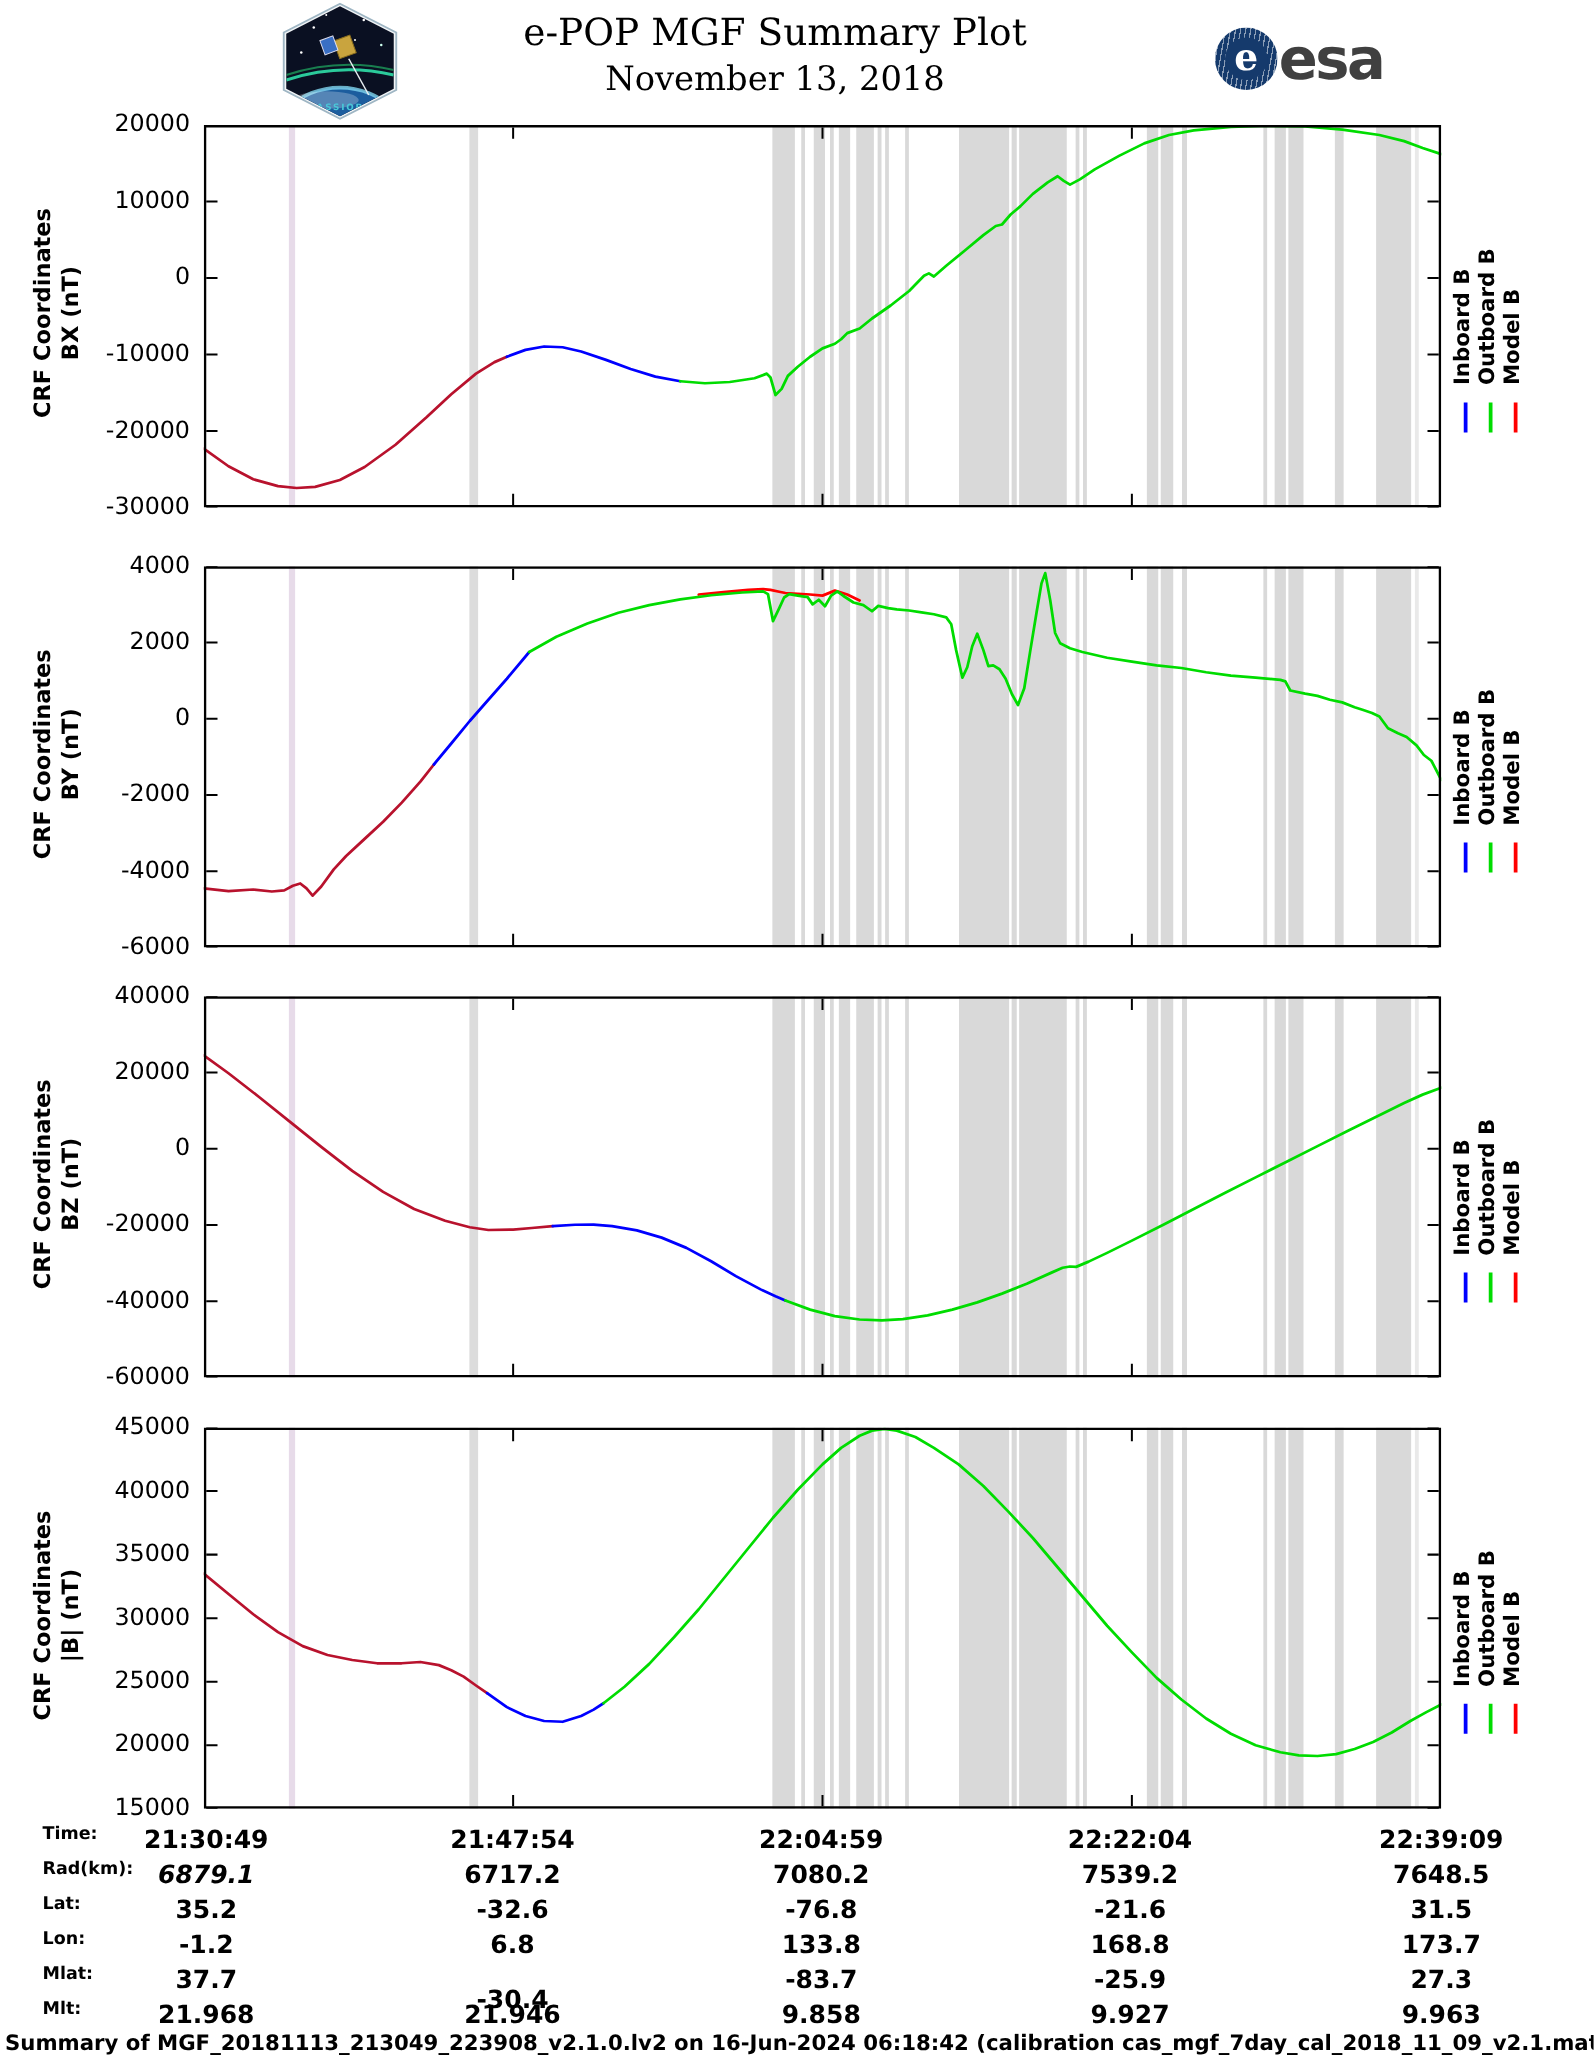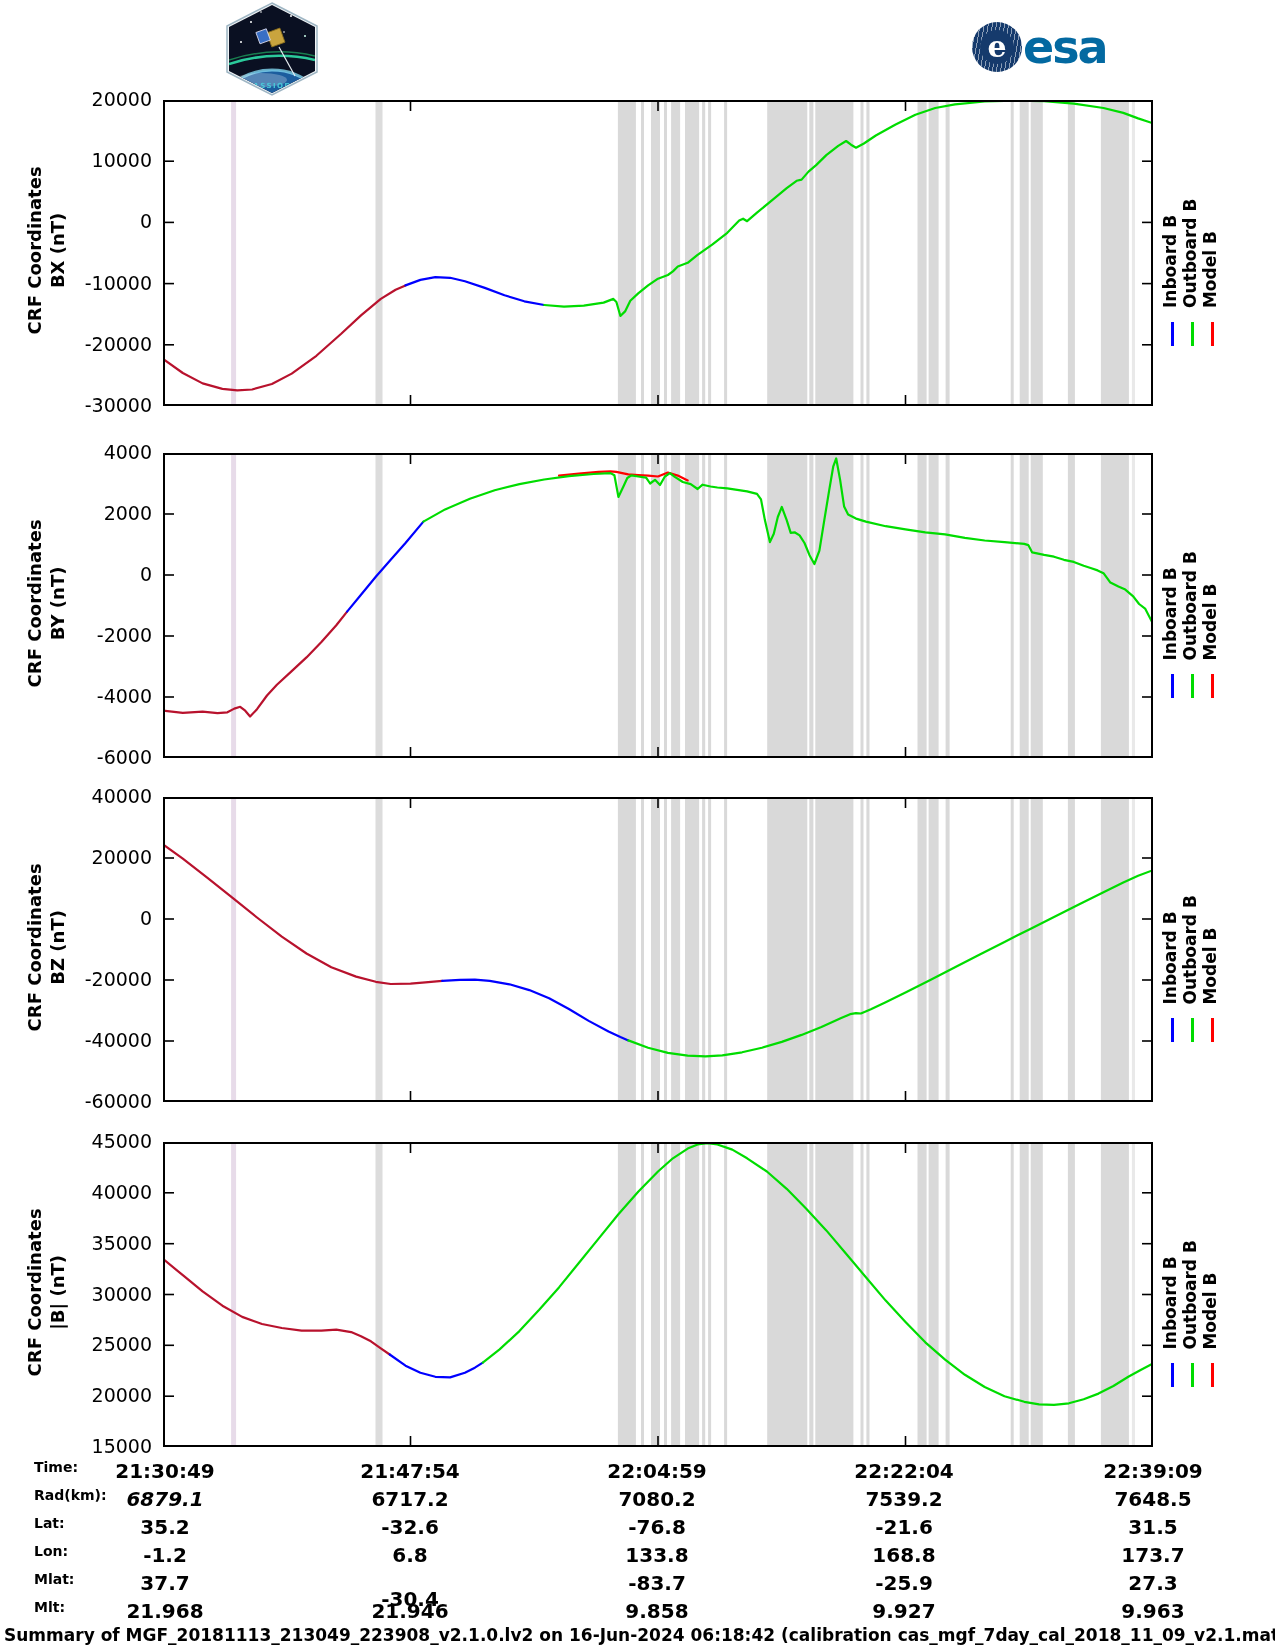--- a/index.html
+++ b/index.html
@@ -8,21 +8,21 @@
   .title-block{position:absolute;left:330px;top:10px;width:580px;text-align:center;
         font-family:"DejaVu Serif","Liberation Serif",serif;}
   .title{font-size:30px;line-height:1.15;}
   .date{font-size:27px;margin-top:3px;}
   .esa{position:absolute;left:972px;top:22px;display:flex;align-items:center;gap:1px;}
   .esa-globe{width:50px;height:50px;border-radius:50%;background:#153a6c;position:relative;
         background-image:repeating-linear-gradient(100deg,rgba(255,255,255,.5) 0 1px,transparent 1px 4px);
         display:flex;align-items:center;justify-content:center;}
   .esa-e{font-family:"DejaVu Serif","Liberation Serif",serif;font-weight:bold;font-size:30px;
         color:#fff;background:#153a6c;border-radius:50%;width:34px;height:34px;line-height:34px;text-align:center;}
-  .esa-text{color:#0369a1;font-size:46px;font-weight:bold;letter-spacing:-2px;line-height:1;}
+  .esa-text{color:#404040;font-size:46px;font-weight:bold;letter-spacing:-2px;line-height:1;}
   .panel-svg{position:absolute;left:163px;}
   .ytick{position:absolute;left:68px;width:84px;text-align:right;font-size:19px;}
   .ylab{position:absolute;transform:rotate(-90deg);font-weight:bold;font-size:18px;
         text-align:center;white-space:nowrap;line-height:1.3;width:400px;}
   .legend-label{position:absolute;writing-mode:vertical-rl;transform:rotate(180deg);
         font-weight:bold;font-size:17px;white-space:nowrap;}
   .legend-tick{position:absolute;width:3px;height:24px;}
   .trow-label{position:absolute;left:34px;font-weight:bold;font-size:14px;}
   .tcell{position:absolute;width:160px;text-align:center;font-weight:bold;font-size:20px;}
   #footer{position:absolute;left:4px;top:1625px;width:1268px;font-weight:bold;font-size:17px;white-space:nowrap;}
@@ -55,20 +55,22 @@
       <g transform="rotate(-20 55 36)">
         <rect x="48" y="28" width="14" height="15" fill="#c9a43e" stroke="#8a6d1d" stroke-width="0.8"></rect>
         <rect x="38" y="24" width="11" height="12" fill="#3a6fc4" stroke="#dde" stroke-width="0.8"></rect>
       </g>
       <line x1="58" y1="45" x2="74" y2="74" stroke="#e8eef2" stroke-width="1.2"></line>
       <text x="51" y="86" text-anchor="middle" font-size="7" font-weight="bold" letter-spacing="1.5" fill="#49c8d8" font-family="DejaVu Sans, sans-serif">CASSIOPE</text>
     </g>
   </svg>
 
   <div class="title-block">
+    <div class="title">e-POP MGF Summary Plot</div>
+    <div class="date">November 13, 2018</div>
   </div>
 
   <div class="esa">
     <span class="esa-globe">
       <span class="esa-e">e</span>
     </span>
     <span class="esa-text">esa</span>
   </div>
 
   <div id="panels">

